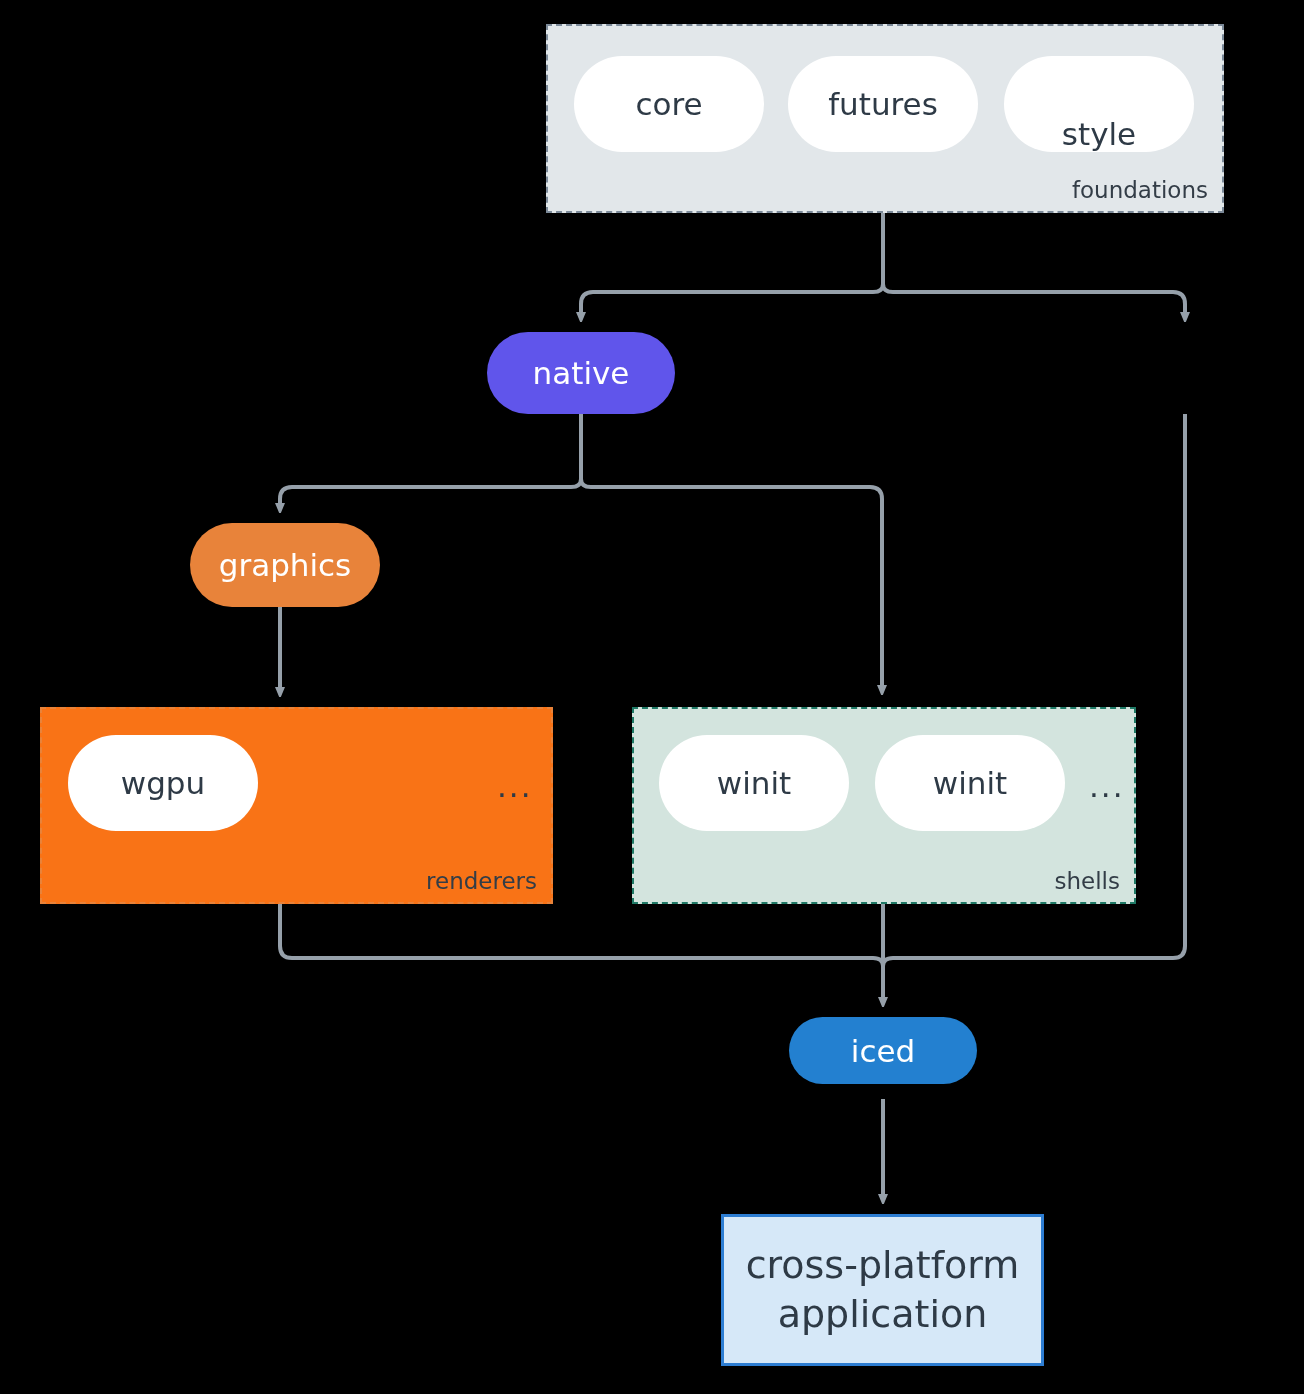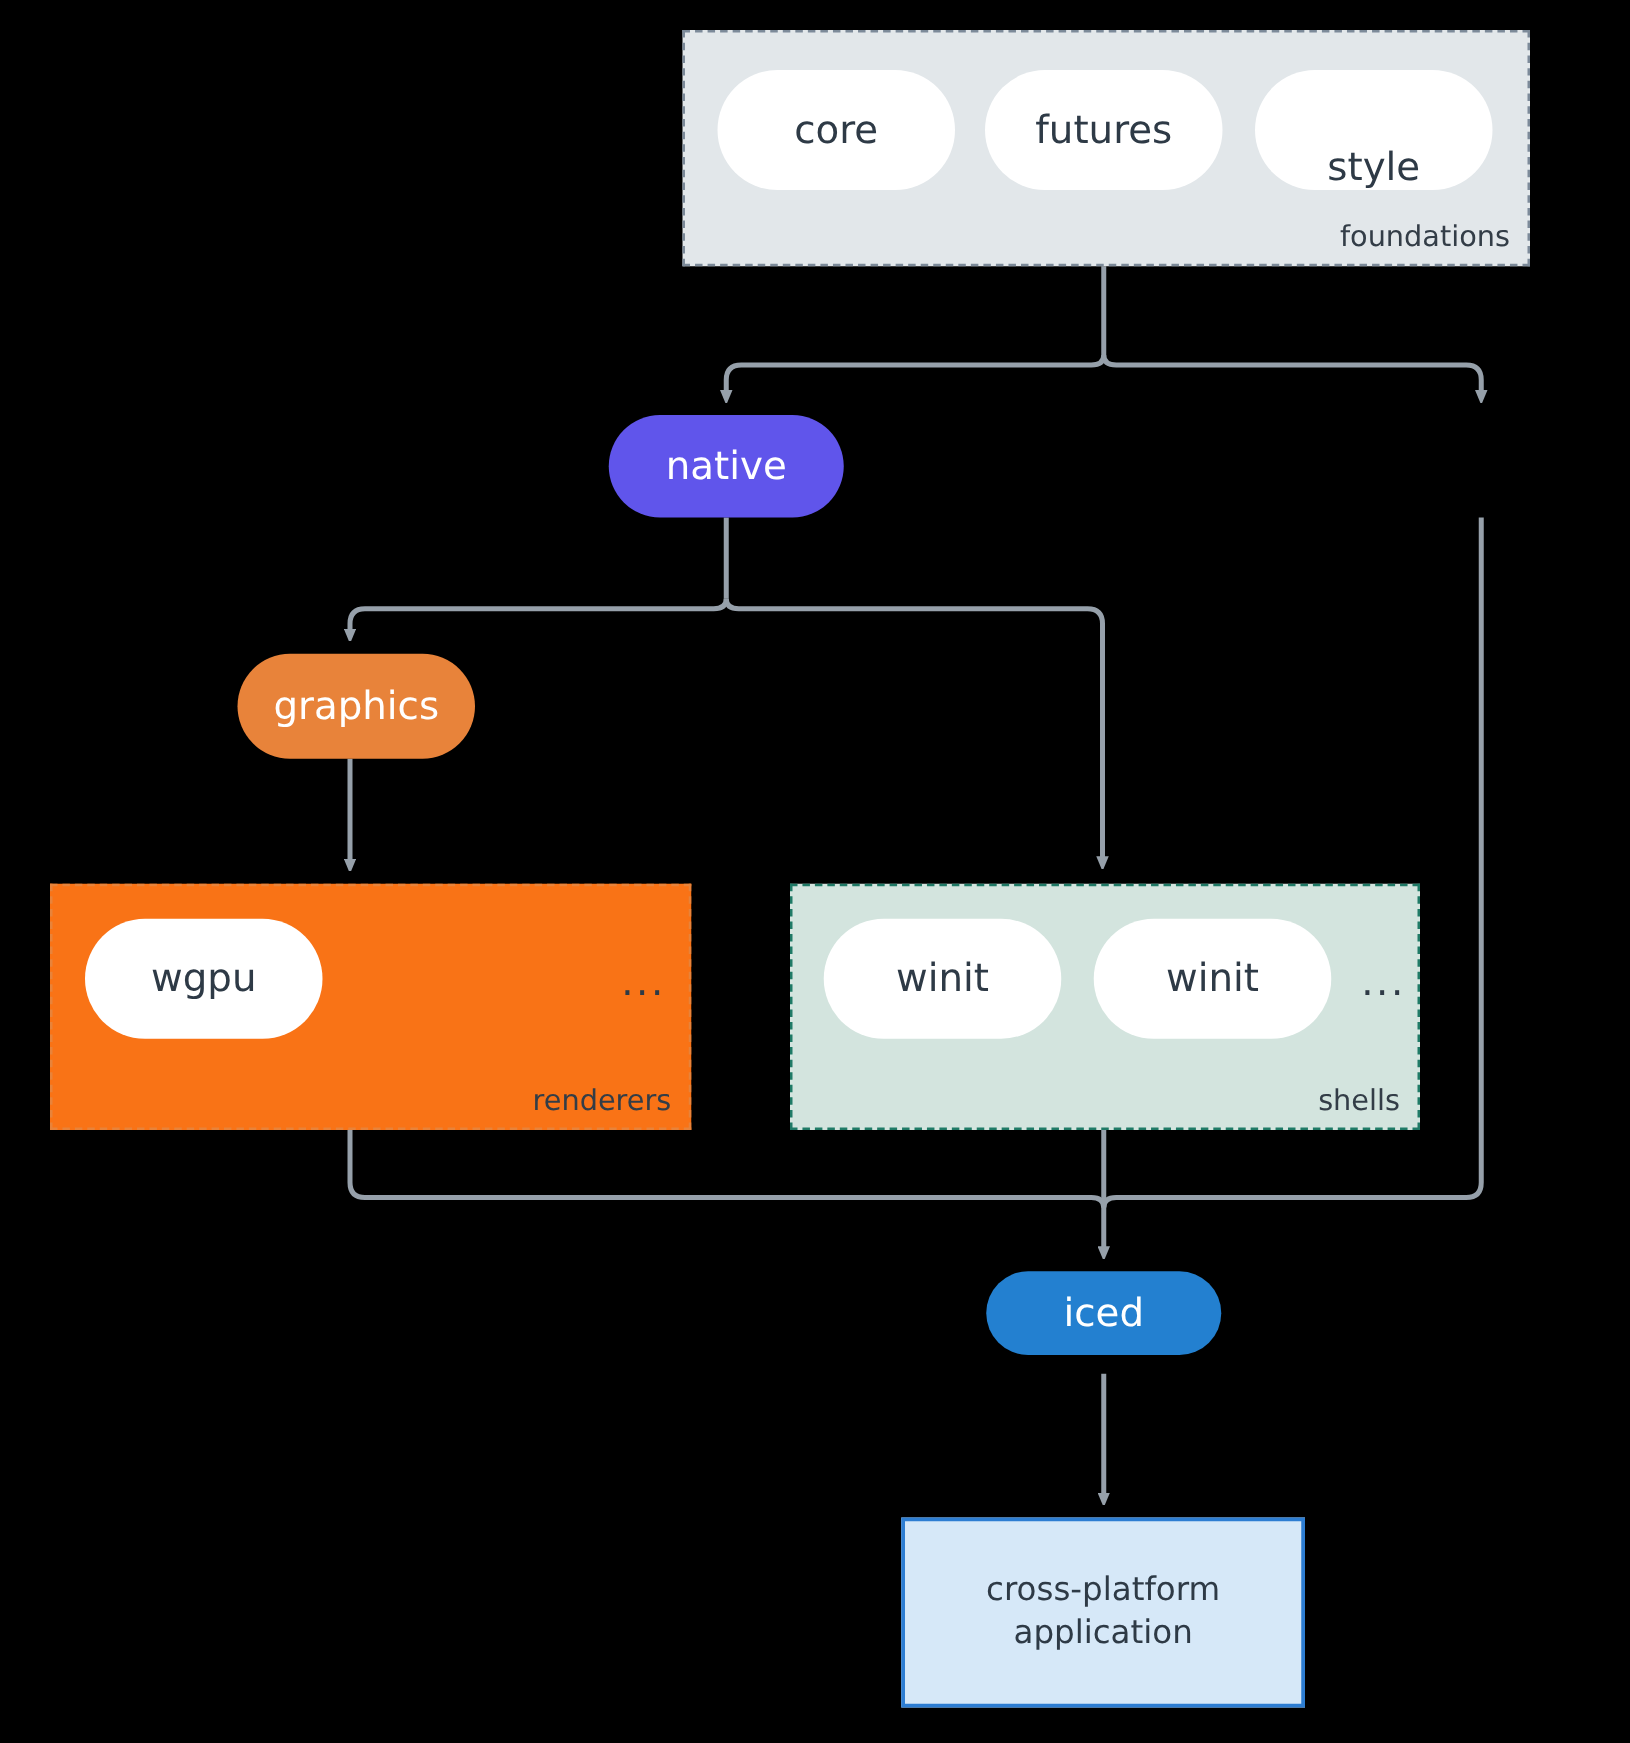--- a/index.html
+++ b/index.html
@@ -97,21 +97,21 @@
   .terminal {
     position: absolute;
     box-sizing: border-box;
     left: 721px; top: 1214px; width: 323px; height: 152px;
     background: #d6e8f8;
     border: 3px solid #2d7dd2;
     display: flex;
     flex-direction: column;
     align-items: center;
     justify-content: center;
-    font-size: 26px;
+    font-size: 38px;
     color: #2e3a46;
     line-height: 1.30;
     text-align: center;
   }
 </style>
 </head>
 <body>
 
 <div id="diagram">
 

